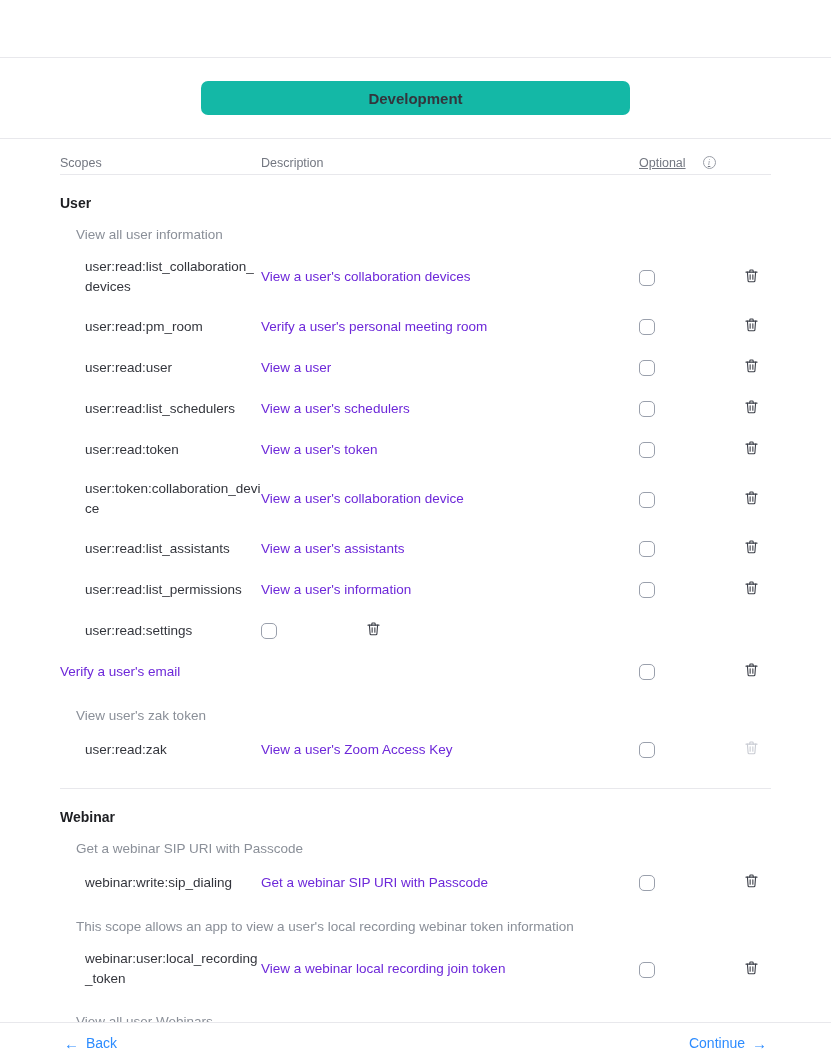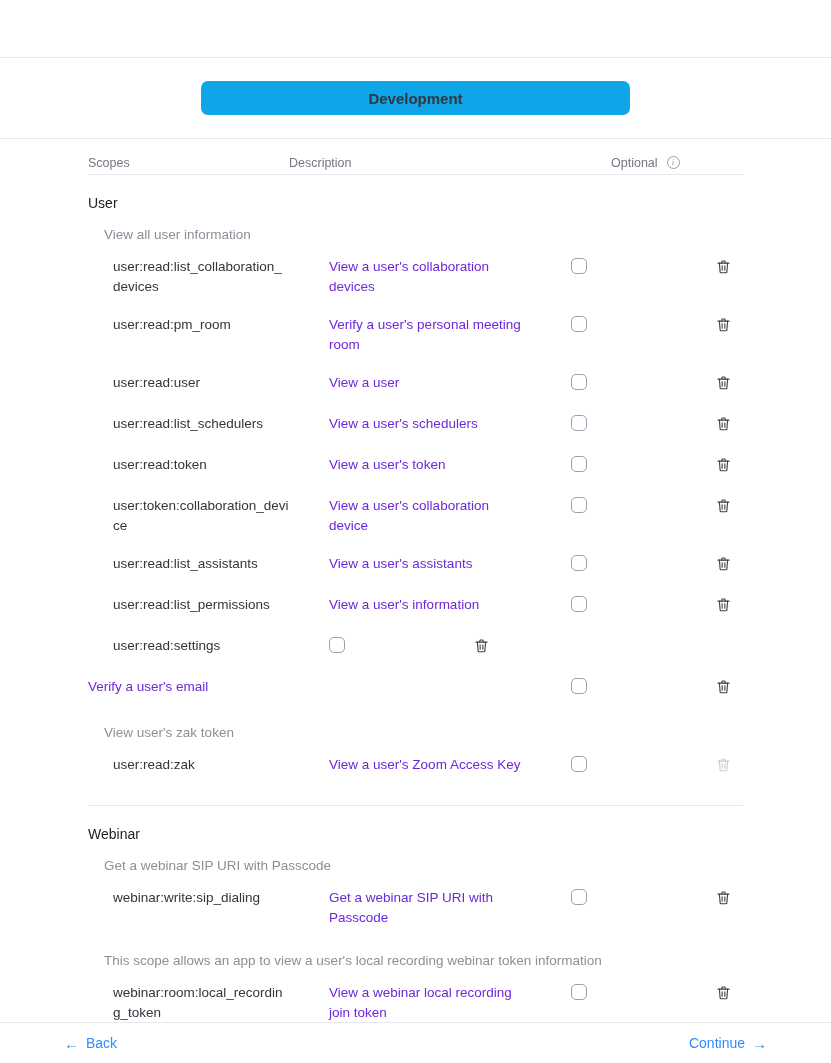--- a/index.html
+++ b/index.html
@@ -17,21 +17,21 @@
 
   
   .env-bar {
     height: 81px;
     border-bottom: 1px solid #e8e8ec;
     display: flex; align-items: center; justify-content: center;
   }
   .segmented {
     display: flex;
     width: 429px; height: 34px;
-    background: #0ea5e9;
+    background: #14b8a6;
     border-radius: 7px;
     padding: 0;
     position: relative;
   }
   .seg-tab {
     flex: 1 1 50%;
     display: flex; align-items: center; justify-content: center;
     font-size: 15px; font-weight: bold;
     color: #33353c;
     border-radius: 7px;
@@ -40,69 +40,68 @@
   }
   .seg-tab.active {
     background: #ffffff;
     color: #2d8cff;
     box-shadow: 0 0 0 1px #e4e6ea, 0 1px 3px rgba(20,23,28,.12);
   }
 
   
   .table-wrap {
     position: relative;
-    padding: 0 88px;
+    padding: 0 60px;
     height: calc(1063px - 58px - 81px - 41px);
     overflow: hidden;
   }
   .thead {
     display: flex; align-items: center;
     height: 36px;
     padding-top: 12px;
     border-bottom: 1px solid #e8e8ec;
   }
   .th {
     font-size: 12.5px; color: #737781; font-weight: normal;
   }
   .col-scope  { width: 201px; flex: 0 0 201px; }
   .col-desc   { flex: 1 1 auto; }
   .col-opt    { width: 92px; flex: 0 0 92px; text-align: left; }
   .col-del    { width: 40px; flex: 0 0 40px; text-align: center; }
 
-  .th.col-opt { display:flex; gap:9px; justify-content:flex-start; }
+  .th.col-opt { display:flex; gap:17px; justify-content:flex-start;text-decoration:underline; }
   .info-icon {
     display:inline-flex; align-items:center; justify-content:center;
     width:13px; height:13px; border-radius:50%;
     border:1px solid #9a9ea7; color:#9a9ea7;
     font-size:9px; font-style:italic; line-height:1;
     font-family:"Liberation Serif", serif;
     cursor:pointer;
   }
 
   .group { padding-top: 14px; }
   .group + .group { }
   .group-title {
-    font-size: 14px; font-weight: normal; color: #1d1e22;
+    font-size: 14px; font-weight: bold; color: #1d1e22;
     padding: 6px 0 0 0;
   }
   .sub-desc {
     font-size: 13.5px; color: #8a8f98;
     padding: 16px 0 6px 0;
     margin-left: 16px;
   }
   .group-sep {
     border-bottom: 1px solid #e8e8ec;
     margin-top: 18px;
   }
 
   .row {
-    display: flex; align-items: flex-start;
+    display: flex; align-items: center;
     padding: 9px 0 9px 0;
     min-height: 33px;
-    gap: 40px;
   }
   .cell-scope {
     width: 201px; flex: 0 0 201px;
     padding-left: 25px;
     font-size: 13.5px; color: #33353c;
     line-height: 20px;
     word-break: break-all;
   }
   .cell-desc {
     flex: 1 1 auto;
@@ -366,21 +365,21 @@
                   <path d="M3.5 5.5h13"></path>
                   <path d="M8 5.5V4a1 1 0 0 1 1-1h2a1 1 0 0 1 1 1v1.5"></path>
                   <path d="M5.2 5.5l.8 10.2a1.2 1.2 0 0 0 1.2 1.1h5.6a1.2 1.2 0 0 0 1.2-1.1l.8-10.2"></path>
                   <path d="M8.4 8.6v5.2"></path>
                   <path d="M11.6 8.6v5.2"></path>
                 </svg></span>
             </div>
           </div>
           <div class="sub-desc">This scope allows an app to view a user's local recording webinar token information</div>
           <div class="row">
-            <div class="cell-scope">webinar:room:local_recording_token</div>
+            <div class="cell-scope">webinar:user:local_recording_token</div>
             <div class="cell-desc">View a webinar local recording join token</div>
             <div class="cell-opt">
               <span class="chk"></span>
             </div>
             <div class="cell-del">
               <span class="trash"><svg width="17" height="18" viewBox="0 0 20 20" fill="none" stroke="currentColor" stroke-width="1.3" stroke-linecap="round" stroke-linejoin="round">
                   <path d="M3.5 5.5h13"></path>
                   <path d="M8 5.5V4a1 1 0 0 1 1-1h2a1 1 0 0 1 1 1v1.5"></path>
                   <path d="M5.2 5.5l.8 10.2a1.2 1.2 0 0 0 1.2 1.1h5.6a1.2 1.2 0 0 0 1.2-1.1l.8-10.2"></path>
                   <path d="M8.4 8.6v5.2"></path>

